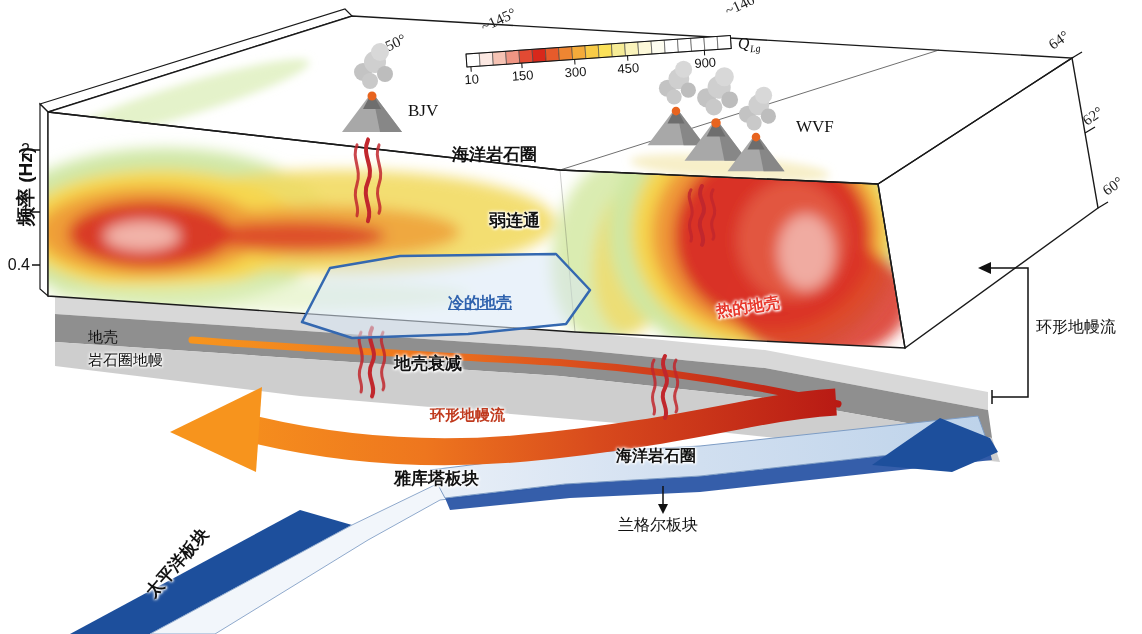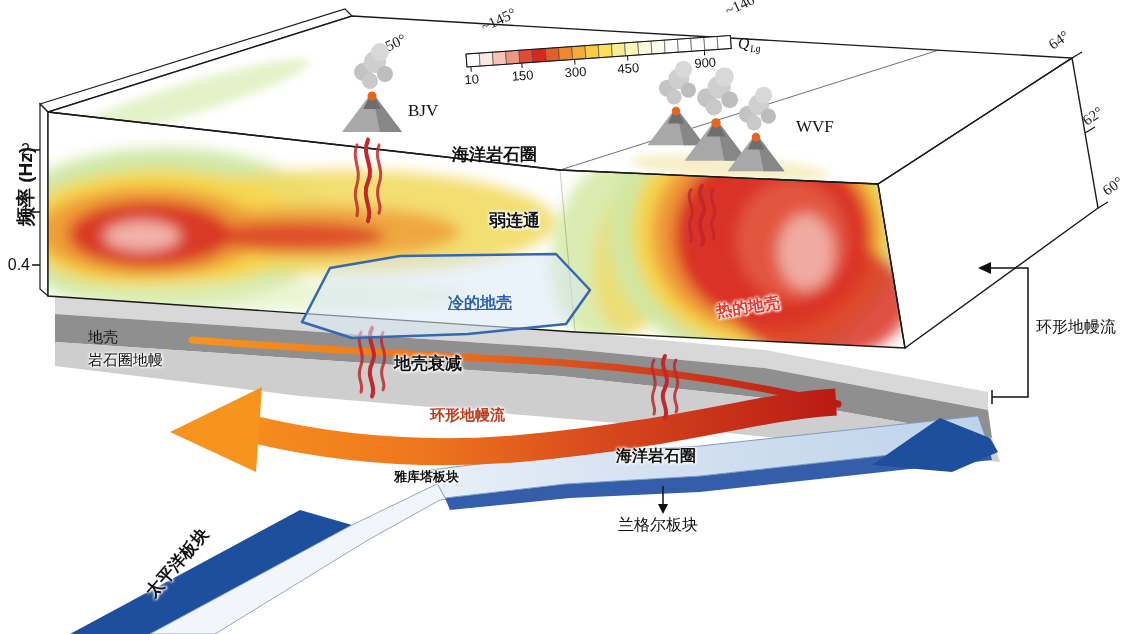--- a/index.html
+++ b/index.html
@@ -218,18 +218,18 @@
 
 <div class="lbl" style="left:452px;top:146px;font-size:17px;font-weight:bold;">海洋岩石圈</div>
 <div class="lbl halo" style="left:489px;top:212px;font-size:17px;font-weight:bold;">弱连通</div>
 <div class="lbl" style="left:448px;top:294px;font-size:16px;font-weight:bold;color:#2f62ae;text-decoration:underline;">冷的地壳</div>
 <div class="lbl halo" style="left:716px;top:298px;font-size:16px;font-weight:bold;color:#e8372b;transform:rotate(-8deg);">热的地壳</div>
 
 <div class="lbl" style="left:88px;top:329px;font-size:15px;">地壳</div>
 <div class="lbl halo" style="left:88px;top:352px;font-size:15px;">岩石圈地幔</div>
 <div class="lbl halo" style="left:394px;top:355px;font-size:17px;font-weight:bold;">地壳衰减</div>
 <div class="lbl halo" style="left:430px;top:407px;font-size:15px;font-weight:bold;color:#c03a1e;text-align:right;">环形地幔流</div>
-<div class="lbl halo" style="left:394px;top:470px;font-size:13px;font-weight:bold;">雅库塔板块</div>
+<div class="lbl halo" style="left:394px;top:470px;font-size:17px;font-weight:bold;">雅库塔板块</div>
 <div class="lbl halo" style="left:616px;top:447px;font-size:16px;font-weight:bold;">海洋岩石圈</div>
 <div class="lbl" style="left:618px;top:516px;font-size:16px;">兰格尔板块</div>
 <div class="lbl halo" style="left:150px;top:586px;font-size:17px;font-weight:bold;transform:rotate(-49deg);transform-origin:0 50%;">太平洋板块</div>
 <div class="lbl" style="left:1036px;top:318px;font-size:16px;">环形地幔流</div>
 </div>
 
 </body></html>

